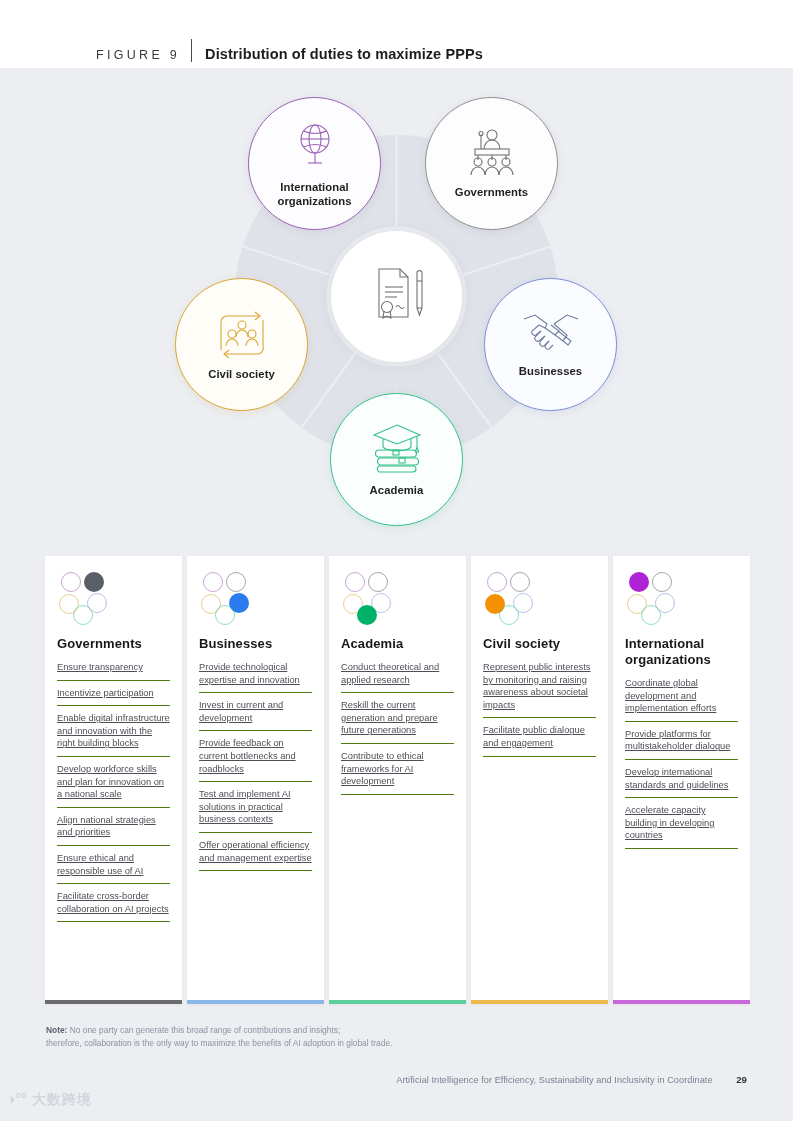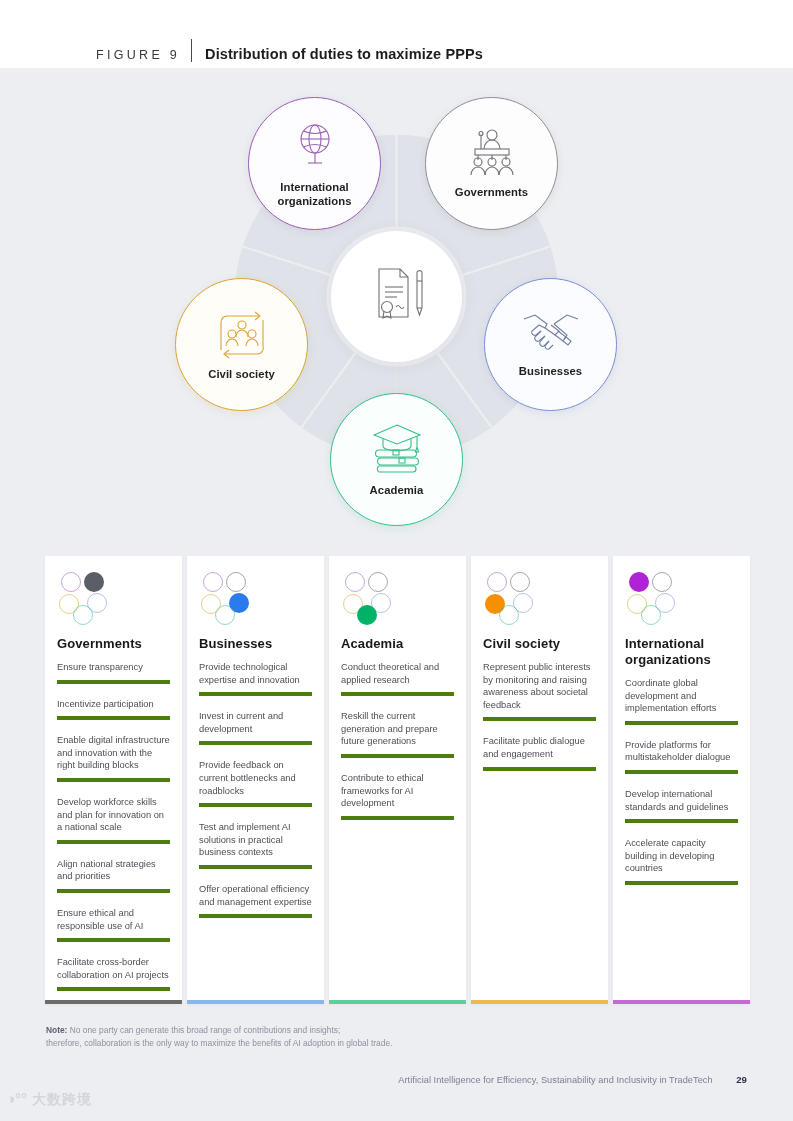--- a/index.html
+++ b/index.html
@@ -94,21 +94,21 @@
   .cl-top-left{left:2px;top:0px;}
   .cl-top-right{left:25px;top:0px;}
   .cl-left{left:0px;top:22px;}
   .cl-right{left:28px;top:21px;}
   .cl-bottom{left:14px;top:33px;}
   .card-title{
     font-size:13px;font-weight:700;color:#17181a;line-height:16px;margin-bottom:9px;letter-spacing:.1px;
   }
   .duty{
     font-size:9.3px;line-height:12.6px;color:#4c4f55;
-    padding:0 0 6px 0;margin-bottom:14px;border-bottom:4px solid #4d7c0f;
+    padding:0 0 6px 0;margin-bottom:6px;border-bottom:1px solid #4d7c0f;text-decoration:underline;
   }
   .duty:last-child{border-bottom:none;}
 
   
   .note{
     position:absolute;left:46px;top:1024px;width:700px;
     font-size:8.4px;line-height:13px;color:#8d91a0;
   }
   .note b{color:#5a5f70;font-weight:700;}
   .footer{
@@ -324,21 +324,21 @@
     </div>
     <div class="card">
       <div class="cluster">
         <span class="c cl-top-left ring" style="border-color: rgb(155, 95, 181); opacity: 0.55;"></span>
         <span class="c cl-top-right ring" style="border-color: rgb(90, 94, 102); opacity: 0.55;"></span>
         <span class="c cl-left fill" style="background: rgb(245, 144, 0);"></span>
         <span class="c cl-right ring" style="border-color: rgb(123, 143, 212); opacity: 0.55;"></span>
         <span class="c cl-bottom ring" style="border-color: rgb(52, 192, 138); opacity: 0.55;"></span>
       </div>
       <div class="card-title">Civil society</div>
-      <div class="duty">Represent public interests by monitoring and raising awareness about societal feedback</div>
+      <div class="duty">Represent public interests by monitoring and raising awareness about societal impacts</div>
       <div class="duty">Facilitate public dialogue and engagement</div>
       <div class="accent" style="background: rgb(238, 184, 79);"></div>
     </div>
     <div class="card">
       <div class="cluster">
         <span class="c cl-top-left fill" style="background: rgb(176, 34, 214);"></span>
         <span class="c cl-top-right ring" style="border-color: rgb(90, 94, 102); opacity: 0.55;"></span>
         <span class="c cl-left ring" style="border-color: rgb(219, 164, 51); opacity: 0.55;"></span>
         <span class="c cl-right ring" style="border-color: rgb(123, 143, 212); opacity: 0.55;"></span>
         <span class="c cl-bottom ring" style="border-color: rgb(52, 192, 138); opacity: 0.55;"></span>
@@ -351,20 +351,20 @@
       <div class="accent" style="background: rgb(200, 103, 216);"></div>
     </div>
   </div>
 
 <div class="note">
   <span><b>Note:</b><span> No one party can generate this broad range of contributions and insights;</span></span><br>
   <span>therefore, collaboration is the only way to maximize the benefits of AI adoption in global trade.</span>
 </div>
 
 <div class="footer">
-  <span>Artificial Intelligence for Efficiency, Sustainability and Inclusivity in TradeTech</span>
+  <span>Artificial Intelligence for Efficiency, Sustainability and Inclusivity in Coordinate</span>
   <span class="page-num">29</span>
 </div>
 
 <div class="watermark">
   <span class="wm-mark">◑°°</span>
   <span class="wm-text">大数跨境</span>
 </div>
 
 </body></html>

